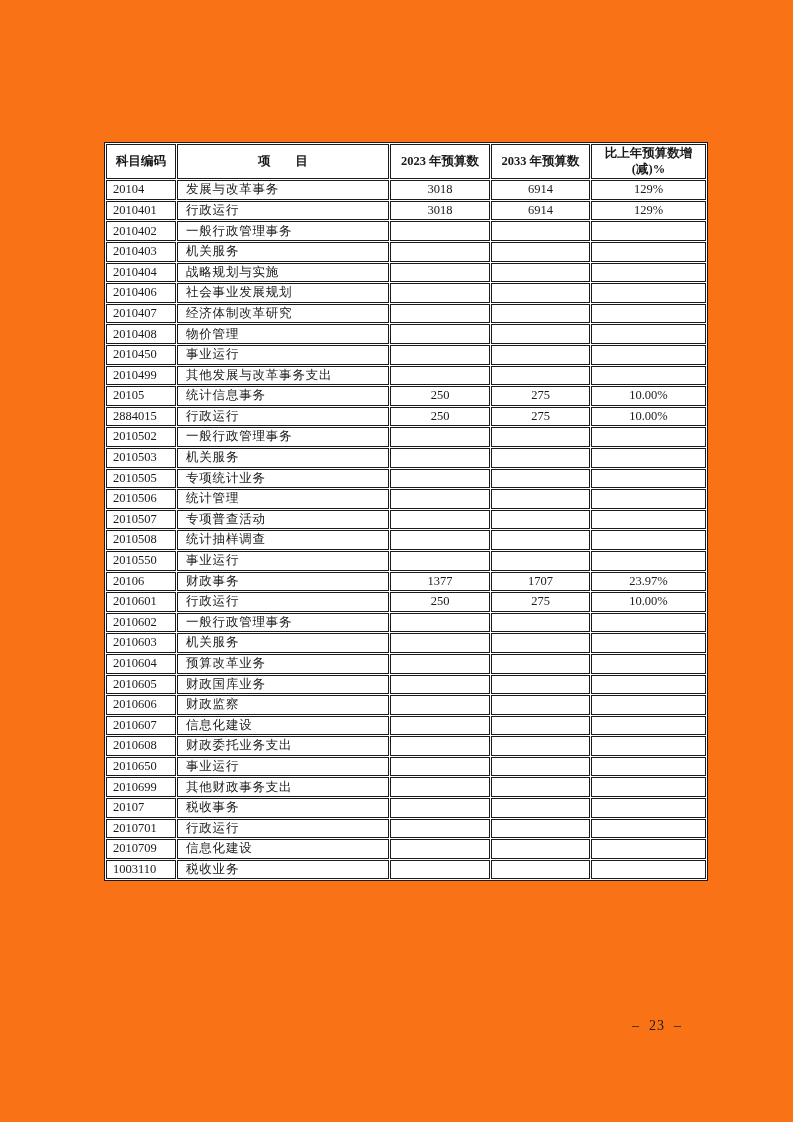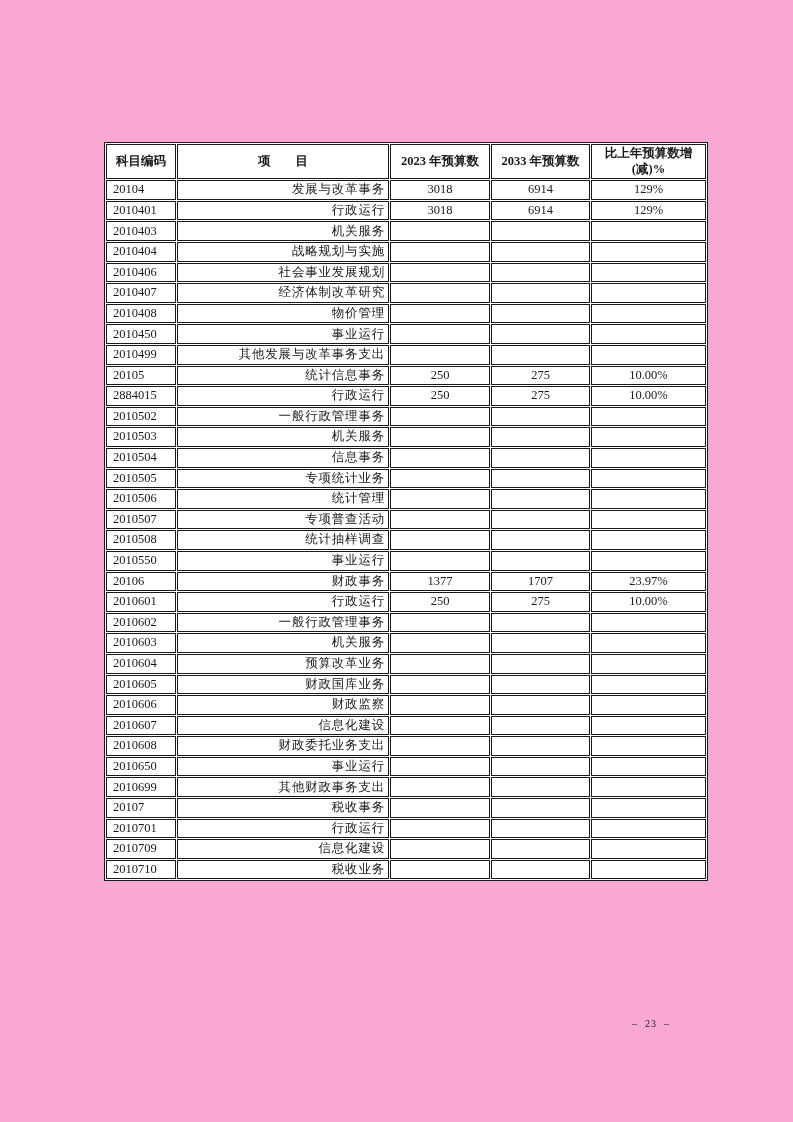--- a/index.html
+++ b/index.html
@@ -6,21 +6,21 @@
     margin: 0;
     padding: 0;
     background: #ffffff;
     font-family: "Liberation Serif", "DejaVu Serif", serif;
     color: #1a1a1a;
   }
   .page {
     position: relative;
     width: 793px;
     height: 1122px;
-    background: #f9a8d4;
+    background: #f97316;
     overflow: hidden;
   }
   
   table.budget-table {
     position: absolute;
     left: 104px;
     top: 142px;
     width: 596px;
     table-layout: fixed;
     border-collapse: separate;
@@ -46,27 +46,27 @@
   }
   td {
     font-size: 12.5px;
     height: 19.6px;
     line-height: 17.4px;
     padding: 0 3px;
     white-space: nowrap;
     vertical-align: middle;
   }
   td.col0 { text-align: left; padding-left: 6px; }
-  td.col1 { text-align: right; padding-left: 8px; letter-spacing: 0.8px; }
+  td.col1 { text-align: left; padding-left: 8px; letter-spacing: 0.8px; }
   td.col2, td.col3, td.col4 { text-align: center; }
   .page-number {
     position: absolute;
     left: 632px;
     top: 1018px;
-    font-size: 10px;
+    font-size: 14px;
     letter-spacing: 1px;
     white-space: pre;
     color: #1a1a1a;
   }
 </style>
 </head>
 <body>
 
 <div class="page">
 
@@ -96,20 +96,27 @@
           <td class="col4">129%</td>
         </tr>
         <tr>
           <td class="col0">2010401</td>
           <td class="col1">行政运行</td>
           <td class="col2">3018</td>
           <td class="col3">6914</td>
           <td class="col4">129%</td>
         </tr>
         <tr>
+          <td class="col0">2010402</td>
+          <td class="col1">一般行政管理事务</td>
+          <td class="col2"></td>
+          <td class="col3"></td>
+          <td class="col4"></td>
+        </tr>
+        <tr>
           <td class="col0">2010403</td>
           <td class="col1">机关服务</td>
           <td class="col2"></td>
           <td class="col3"></td>
           <td class="col4"></td>
         </tr>
         <tr>
           <td class="col0">2010404</td>
           <td class="col1">战略规划与实施</td>
           <td class="col2"></td>
@@ -173,27 +180,20 @@
           <td class="col4"></td>
         </tr>
         <tr>
           <td class="col0">2010503</td>
           <td class="col1">机关服务</td>
           <td class="col2"></td>
           <td class="col3"></td>
           <td class="col4"></td>
         </tr>
         <tr>
-          <td class="col0">2010504</td>
-          <td class="col1">信息事务</td>
-          <td class="col2"></td>
-          <td class="col3"></td>
-          <td class="col4"></td>
-        </tr>
-        <tr>
           <td class="col0">2010505</td>
           <td class="col1">专项统计业务</td>
           <td class="col2"></td>
           <td class="col3"></td>
           <td class="col4"></td>
         </tr>
         <tr>
           <td class="col0">2010506</td>
           <td class="col1">统计管理</td>
           <td class="col2"></td>
@@ -313,21 +313,21 @@
           <td class="col4"></td>
         </tr>
         <tr>
           <td class="col0">2010709</td>
           <td class="col1">信息化建设</td>
           <td class="col2"></td>
           <td class="col3"></td>
           <td class="col4"></td>
         </tr>
         <tr>
-          <td class="col0">2010710</td>
+          <td class="col0">1003110</td>
           <td class="col1">税收业务</td>
           <td class="col2"></td>
           <td class="col3"></td>
           <td class="col4"></td>
         </tr>
       </tbody>
   </table>
 
   <div class="page-number">–  23  –</div>
 

